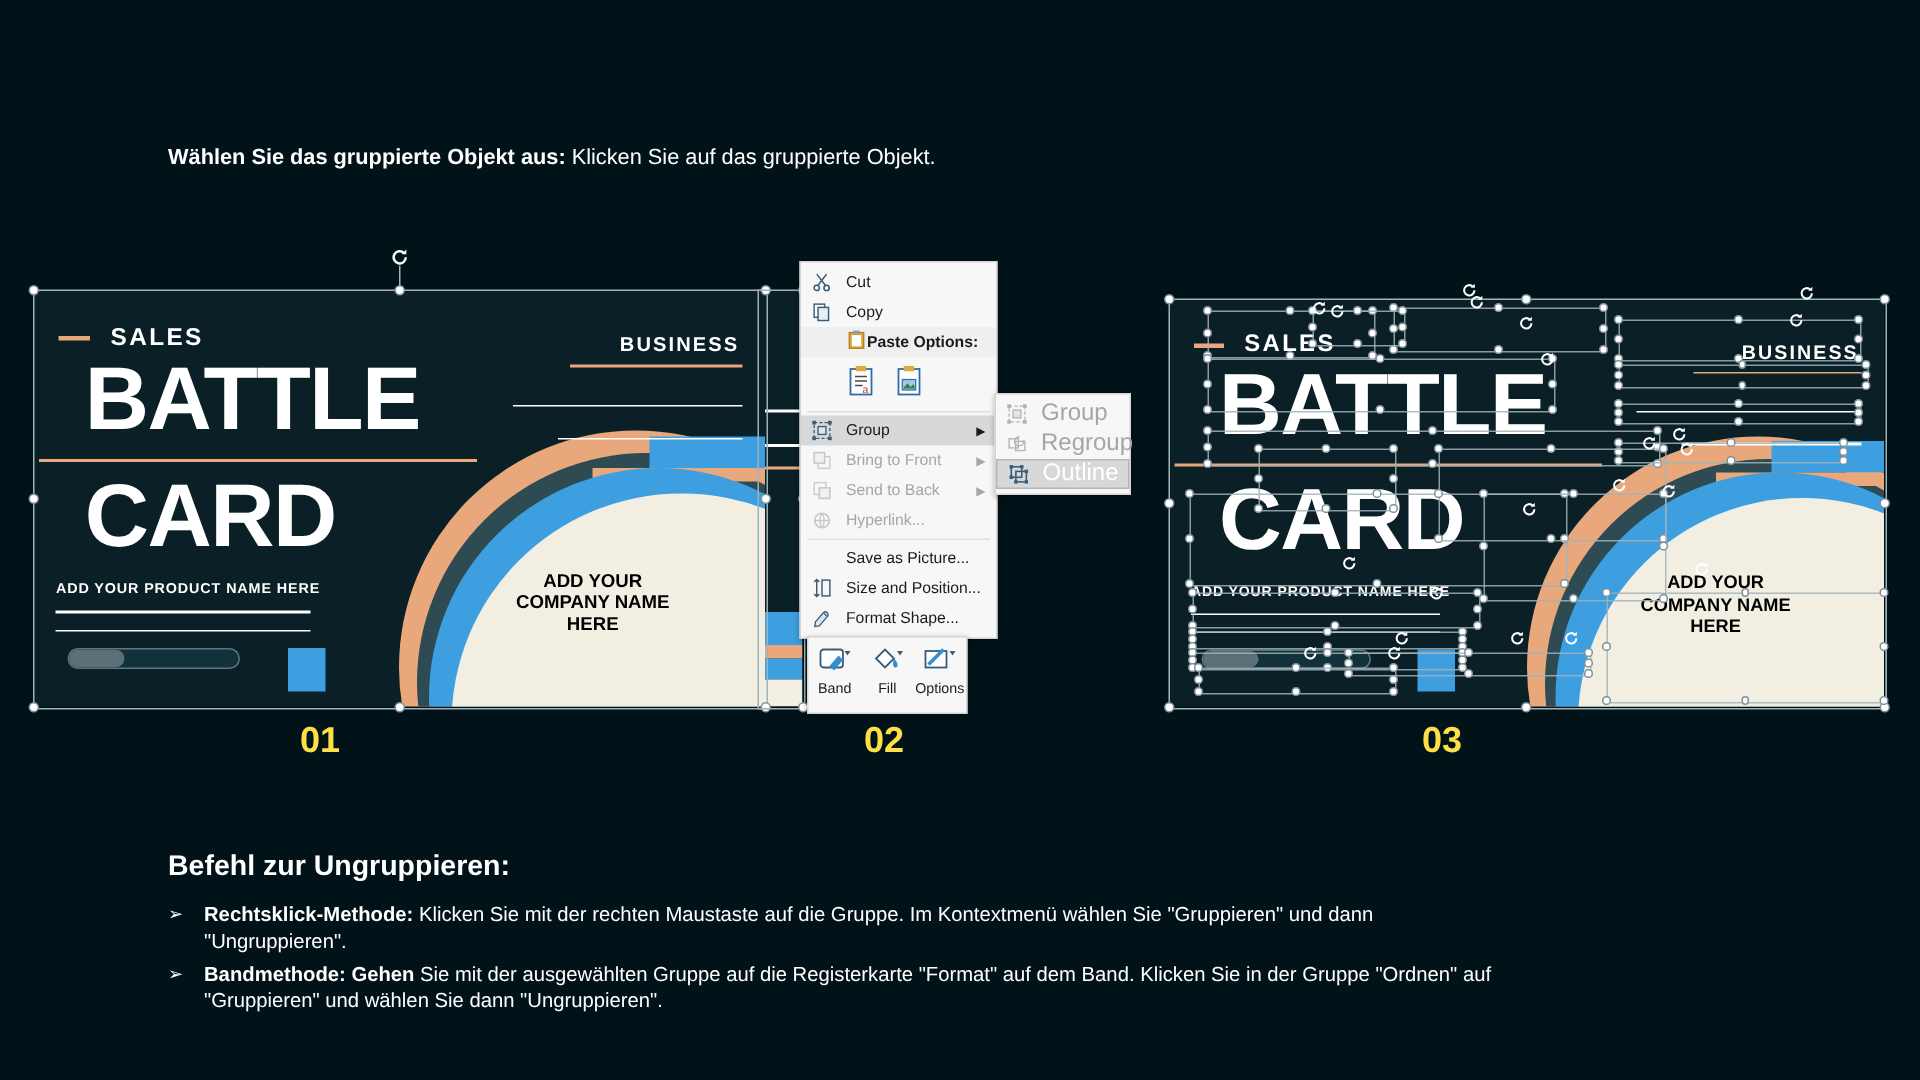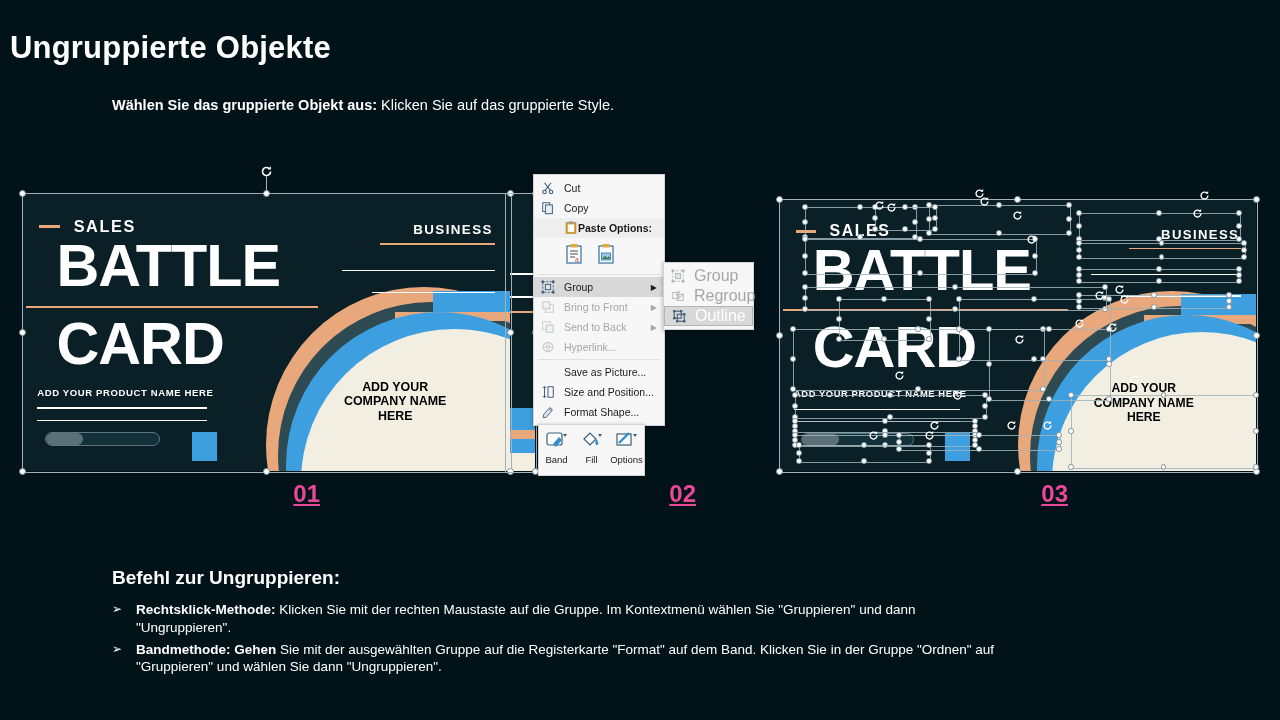--- a/index.html
+++ b/index.html
@@ -50,21 +50,21 @@
   .compname{position:absolute;color:#000;font-weight:bold;text-align:center;line-height:1.18;}
 
   
   .sel-rect{position:absolute;border:1px solid #9fb3ba;pointer-events:none;}
   .handle{position:absolute;background:#ffffff;border:1px solid #7e9199;
           border-radius:50%;box-sizing:border-box;}
   .rot{position:absolute;color:#ffffff;line-height:1;text-align:center;}
   .rot svg{display:block;}
   .stem{position:absolute;width:1px;background:#9fb3ba;}
 
-  .num{position:absolute;font-size:24px;font-weight:bold;color:#ec4899;text-align:right;text-decoration:underline;}
+  .num{position:absolute;font-size:24px;font-weight:bold;color:#fde047;text-align:left;}
 
   
   .ctxmenu{
     position:absolute;background:#F7F7F7;border:1px solid #d4d4d4;
     font-size:10.5px;color:#1a1a1a;font-family:"Liberation Sans",sans-serif;
     box-shadow:0 1px 4px rgba(0,0,0,.35);
   }
   .mi{height:20px;display:flex;align-items:center;position:relative;padding-left:30px;
       white-space:nowrap;}
   .mi.dis{color:#a6a6a6;}
@@ -99,23 +99,22 @@
   .bullet{display:flex;gap:10px;margin-bottom:4px;font-size:13.5px;line-height:1.32;}
   .bchev{flex:0 0 auto;width:14px;color:#ffffff;font-size:12px;padding-top:1px;}
   .btext b{font-weight:bold;}
   .btext{font-weight:normal;}
 </style>
 </head>
 <body>
 
 <div class="slide">
 
-  <div class="page-title">Ungruppierte Objekte</div>
   <div class="subtitle">
-    <b>Wählen Sie das gruppierte Objekt aus:</b><span> Klicken Sie auf das gruppierte Style.</span>
+    <b>Wählen Sie das gruppierte Objekt aus:</b><span> Klicken Sie auf das gruppierte Objekt.</span>
   </div>
 
   <div id="card1" class="card" style="left: 22px; top: 193px; width: 488px; height: 278px; background: rgb(11, 31, 38);">
     <div class="card-inner">
       <div class="arc" style="left:244px;top:93.77254901960785px;width:315.7647058823529px;height:315.7647058823529px;
                background:#E8A87C;"></div>
       <div class="arc" style="left:256.4392156862745px;top:109.08235294117648px;width:306.19607843137254px;height:306.19607843137254px;
                background:#2E4A52;"></div>
       <div style="position:absolute;left:411.4509803921569px;top:97.60000000000001px;width:76.54901960784314px;height:21.050980392156863px;
                background:#3D9FE0;"></div>

